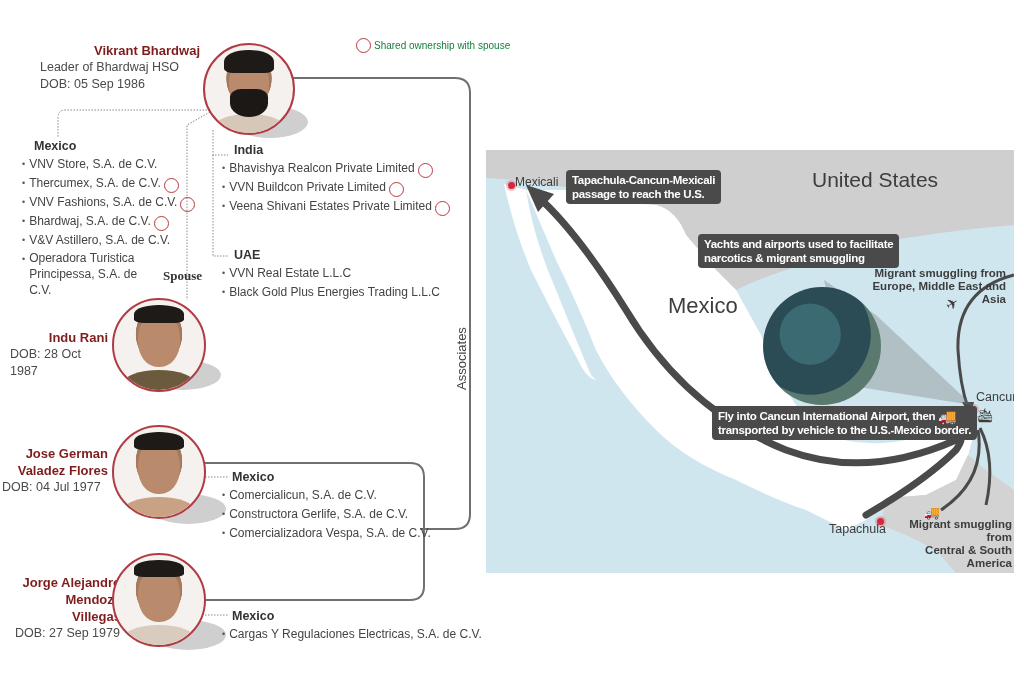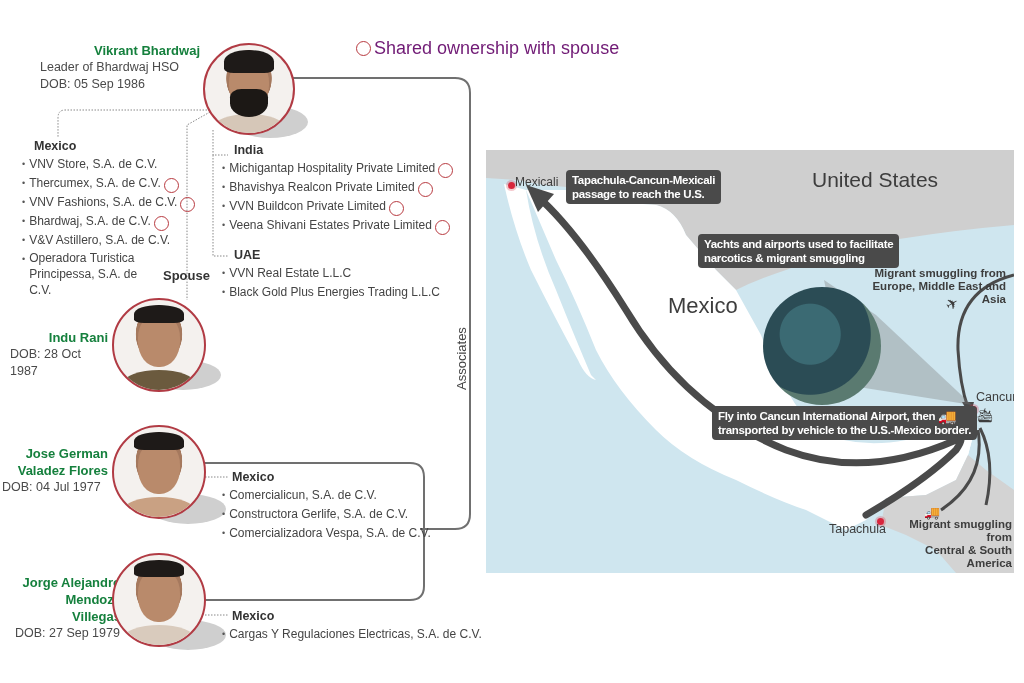--- a/index.html
+++ b/index.html
@@ -1,19 +1,19 @@
 <!DOCTYPE html>
 <html><head>
 <meta charset="utf-8">
 <style>
   * { box-sizing: border-box; margin: 0; padding: 0; }
   html, body { width: 1024px; height: 683px; background: #ffffff; overflow: hidden; }
   body { position: relative; font-family: "Liberation Sans", sans-serif; color: #3a3a3a; }
   .abs { position: absolute; }
-  .name { font-weight: bold; font-size: 13px; color: #15803d; text-align: right; line-height: 17px; }
+  .name { font-weight: bold; font-size: 13px; color: #7f1d1d; text-align: right; line-height: 17px; }
   .sub { font-size: 12.5px; color: #4a4a4a; text-align: left; line-height: 17px; }
   .country { font-weight: bold; font-size: 12.5px; color: #333; line-height: 18px; }
   .co-list { list-style: none; font-size: 12px; line-height: 19px; color: #444; }
   .co-list li { white-space: nowrap; display: flex; align-items: flex-end; }
   .co-list li::before { content: "\2022"; font-size: 9px; margin-right: 4px; color: #555; }
   .co-list li.wrap { white-space: normal; align-items: flex-start; }
   .ring { display: inline-block; width: 15px; height: 15px; border: 1.6px solid #b83a40; border-radius: 50%; margin-left: 3px; flex: 0 0 auto; }
   .photo { position: absolute; border-radius: 50%; border: 2px solid #b13b44; overflow: hidden; background: radial-gradient(ellipse at 50% 38%, #c49b80 0 28%, #a5795e 29% 36%, #f4f1ee 37%); }
   .photo .hair { position: absolute; left: 22%; top: 6%; width: 56%; height: 26%; background: #1e1a18; border-radius: 50% 50% 20% 20%; }
   .photo .face { position: absolute; left: 27%; top: 16%; width: 46%; height: 58%; background: #b98a6b; border-radius: 45% 45% 48% 48%; }
@@ -35,21 +35,21 @@
   <path d="M210,110 L65,110 Q58,110 58,118 L58,137" fill="none" stroke="#888" stroke-width="1" stroke-dasharray="1.5,1.5"></path>
   <path d="M210,112 L187,125 L187,300" fill="none" stroke="#888" stroke-width="1" stroke-dasharray="1.5,1.5"></path>
   <path d="M213,130 L213,155 L228,155" fill="none" stroke="#888" stroke-width="1" stroke-dasharray="1.5,1.5"></path>
   <path d="M213,155 L213,256 L228,256" fill="none" stroke="#888" stroke-width="1" stroke-dasharray="1.5,1.5"></path>
   <path d="M205,477 L228,477" fill="none" stroke="#888" stroke-width="1" stroke-dasharray="1.5,1.5"></path>
   <path d="M205,615 L228,615" fill="none" stroke="#888" stroke-width="1" stroke-dasharray="1.5,1.5"></path>
 </svg>
 
 <div class="abs" style="left:356px;top:38px;display:flex;align-items:center;">
   <span class="ring" style="margin:0 3px 0 0;"></span>
-  <span style="font-size:18px;color:#701a75;">Shared ownership with spouse</span>
+  <span style="font-size:10px;color:#15803d;">Shared ownership with spouse</span>
 </div>
 
 <div class="abs" style="left:40px;top:42px;width:160px;">
   <div class="name">Vikrant Bhardwaj</div>
   <div class="sub">Leader of Bhardwaj HSO</div>
   <div class="sub">DOB: 05 Sep 1986</div>
 </div>
 <div class="shadow" style="left:232px;top:106px;width:76px;height:32px;"></div>
 <div class="photo" style="left:203px;top:43px;width:92px;height:92px;">
   <div class="shirt"></div>
@@ -82,24 +82,20 @@
     <li class="wrap">
         <span style="width:130px;line-height:16px;">Operadora Turistica Principessa, S.A. de C.V.</span>
       </li>
   </ul>
 </div>
 
 <div class="abs" style="left:222px;top:141px;">
   <div class="country" style="padding-left:12px;">India</div>
   <ul class="co-list">
     <li>
-        <span>Michigantap Hospitality Private Limited</span>
-        <span class="ring"></span>
-      </li>
-    <li>
         <span>Bhavishya Realcon Private Limited</span>
         <span class="ring"></span>
       </li>
     <li>
         <span>VVN Buildcon Private Limited</span>
         <span class="ring"></span>
       </li>
     <li>
         <span>Veena Shivani Estates Private Limited</span>
         <span class="ring"></span>
@@ -112,21 +108,21 @@
   <ul class="co-list">
     <li>
         <span>VVN Real Estate L.L.C</span>
       </li>
     <li>
         <span>Black Gold Plus Energies Trading L.L.C</span>
       </li>
   </ul>
 </div>
 
-<div class="abs country" style="left:163px;top:267px;font-size:13px;">Spouse</div>
+<div class="abs country" style="left:163px;top:267px;font-size:13px;font-family:Liberation Serif, serif;">Spouse</div>
 <div class="abs" style="left:10px;top:329px;width:98px;">
   <div class="name">Indu Rani</div>
   <div class="sub">DOB: 28 Oct 1987</div>
 </div>
 <div class="shadow" style="left:145px;top:360px;width:76px;height:30px;"></div>
 <div class="photo" style="left:112px;top:298px;width:94px;height:94px;">
   <div class="shirt" style="background:#6b5a3e"></div>
     <div class="face"></div>
     <div class="hair" style="height:20%"></div>
 </div>

